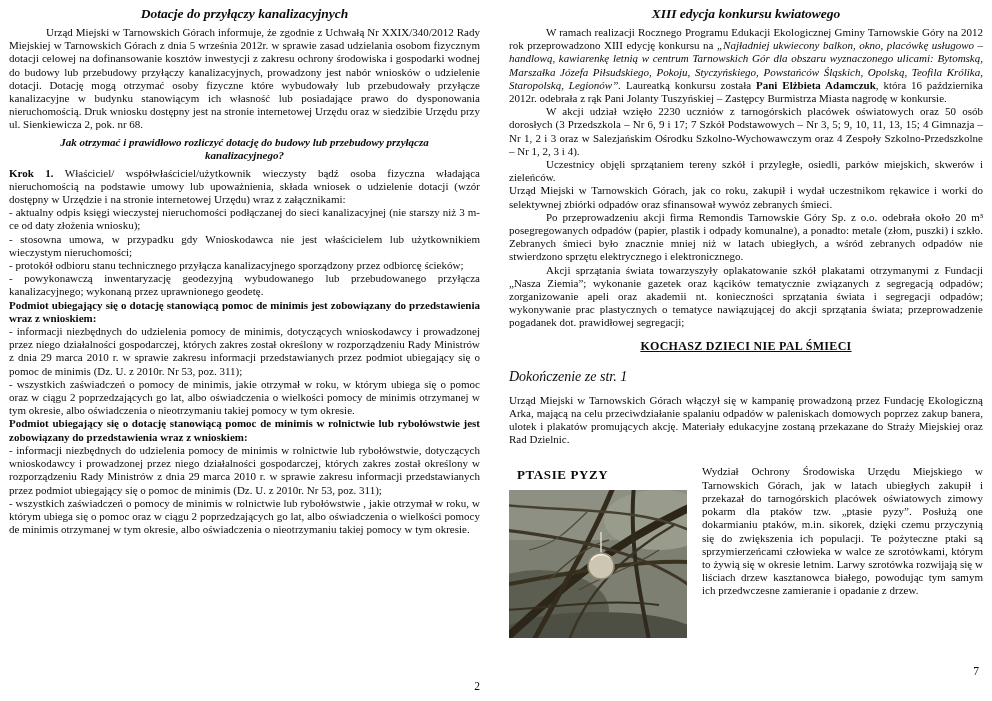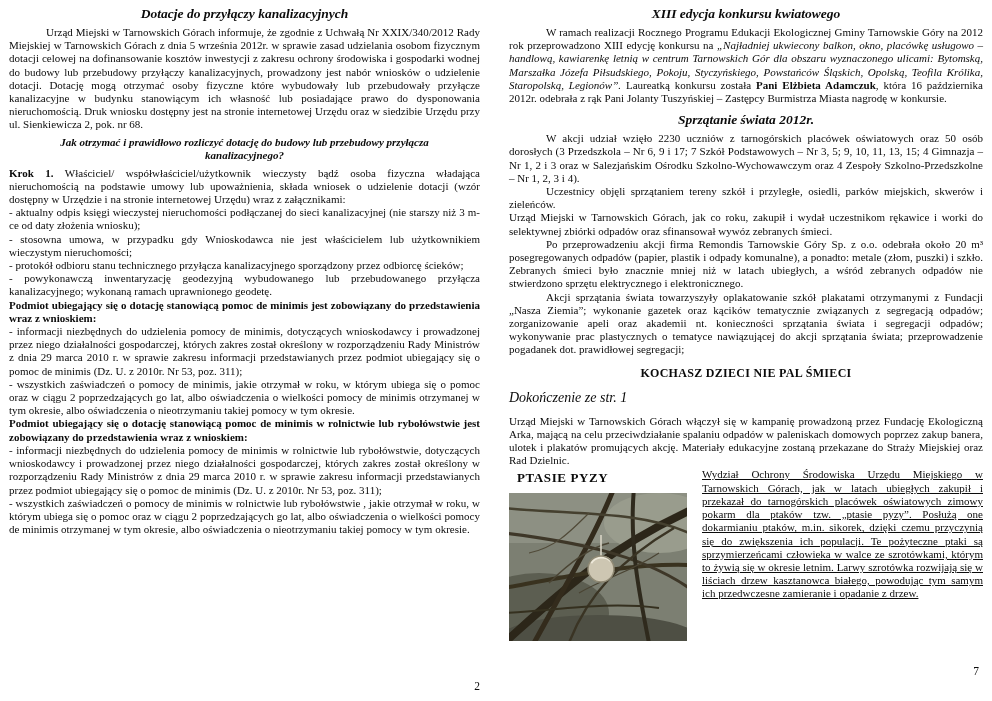--- a/index.html
+++ b/index.html
@@ -4,62 +4,61 @@
 <style>
   html,body{margin:0;padding:0;}
   body{width:992px;height:701px;background:#ffffff;overflow:hidden;}
   .spread{display:flex;width:992px;height:576px;font-family:"Liberation Serif","DejaVu Serif",serif;color:#0b0b0b;background:#ffffff;}
   .page{position:relative;width:496px;height:701px;overflow:hidden;box-sizing:border-box;}
   .page-left{padding:6px 16px 0 9px;}
   .page-right{padding:6px 9px 0 13px;}
   .article-title{font-size:13.5px;font-weight:bold;font-style:italic;text-align:center;margin:0 0 4px 0;}
   .mt{margin-top:7px;}
   .article-subtitle{font-size:11px;font-weight:bold;font-style:italic;text-align:center;margin:4px 28px 4px 28px;line-height:13.5px;}
-  .caps-title{font-size:12px;font-weight:bold;text-align:center;margin:9px 0 10px 0;letter-spacing:0.3px;}
+  .caps-title{font-size:12px;font-weight:bold;text-align:center;margin:9px 0 16px 0;letter-spacing:0.3px;text-decoration:underline;}
   p.body{font-size:11px;line-height:13.2px;text-align:justify;margin:0;}
   p.indent{text-indent:37px;}
   p.bold{font-weight:bold;}
   .continuation{font-size:14px;font-style:italic;line-height:13px;margin:1px 0 11px 0;}
   .page-number{position:absolute;font-size:11.5px;}
   .pn-left{right:16px;bottom:9px;}
   .pn-right{right:13px;bottom:24px;}
-  .ptasie{margin-top:1px;text-decoration:underline;}
+  .ptasie{margin-top:19px;}
   .ptasie:after{content:"";display:block;clear:both;}
   .ptasie-left{float:left;width:184px;margin:0 9px 0 0;}
   .ptasie-title{font-size:13px;font-weight:bold;letter-spacing:0.6px;margin:2px 0 7px 8px;}
   .ptasie-photo{display:block;width:178px;height:148px;}
 </style>
 </head>
 <body>
 
 <div class="spread">
 
   <div class="page page-left">
     <h1 class="article-title">Dotacje do przyłączy kanalizacyjnych</h1>
     <p class="body indent">Urząd Miejski w Tarnowskich Górach informuje, że zgodnie z Uchwałą Nr XXIX/340/2012 Rady Miejskiej w Tarnowskich Górach z dnia 5 września 2012r. w sprawie zasad udzielania osobom fizycznym dotacji celowej na dofinansowanie kosztów inwestycji z zakresu ochrony środowiska i gospodarki wodnej do budowy lub przebudowy przyłączy kanalizacyjnych, prowadzony jest nabór wniosków o udzielenie dotacji. Dotację mogą otrzymać osoby fizyczne które wybudowały lub przebudowały przyłącze kanalizacyjne w budynku stanowiącym ich własność lub posiadające prawo do dysponowania nieruchomością. Druk wniosku dostępny jest na stronie internetowej Urzędu oraz w siedzibie Urzędu przy ul. Sienkiewicza 2, pok. nr 68.</p>
     <h2 class="article-subtitle">Jak otrzymać i prawidłowo rozliczyć dotację do budowy lub przebudowy przyłącza kanalizacyjnego?</h2>
     <p class="body"><b>Krok 1.</b><span> Właściciel/ współwłaściciel/użytkownik wieczysty bądź osoba fizyczna władająca nieruchomością na podstawie umowy lub upoważnienia, składa wniosek o udzielenie dotacji (wzór dostępny w Urzędzie i na stronie internetowej Urzędu) wraz z załącznikami:</span></p>
     <p class="body">- aktualny odpis księgi wieczystej nieruchomości podłączanej do sieci kanalizacyjnej (nie starszy niż 3 m-ce od daty złożenia wniosku);</p>
     <p class="body">- stosowna umowa, w przypadku gdy Wnioskodawca nie jest właścicielem lub użytkownikiem wieczystym nieruchomości;</p>
     <p class="body">- protokół odbioru stanu technicznego przyłącza kanalizacyjnego sporządzony przez odbiorcę ścieków;</p>
-    <p class="body">- powykonawczą inwentaryzację geodezyjną wybudowanego lub przebudowanego przyłącza kanalizacyjnego; wykonaną ramach uprawnionego geodetę.</p>
+    <p class="body">- powykonawczą inwentaryzację geodezyjną wybudowanego lub przebudowanego przyłącza kanalizacyjnego; wykonaną przez uprawnionego geodetę.</p>
     <p class="body bold">Podmiot ubiegający się o dotację stanowiącą pomoc de minimis jest zobowiązany do przedstawienia wraz z wnioskiem:</p>
     <p class="body">- informacji niezbędnych do udzielenia pomocy de minimis, dotyczących wnioskodawcy i prowadzonej przez niego działalności gospodarczej, których zakres został określony w rozporządzeniu Rady Ministrów z dnia 29 marca 2010 r. w sprawie zakresu informacji przedstawianych przez podmiot ubiegający się o pomoc de minimis (Dz. U. z 2010r. Nr 53, poz. 311);</p>
     <p class="body">- wszystkich zaświadczeń o pomocy de minimis, jakie otrzymał w roku, w którym ubiega się o pomoc oraz w ciągu 2 poprzedzających go lat, albo oświadczenia o wielkości pomocy de minimis otrzymanej w tym okresie, albo oświadczenia o nieotrzymaniu takiej pomocy w tym okresie.</p>
     <p class="body bold">Podmiot ubiegający się o dotację stanowiącą pomoc de minimis w rolnictwie lub rybołówstwie jest zobowiązany do przedstawienia wraz z wnioskiem:</p>
     <p class="body">- informacji niezbędnych do udzielenia pomocy de minimis w rolnictwie lub rybołówstwie, dotyczących wnioskodawcy i prowadzonej przez niego działalności gospodarczej, których zakres został określony w rozporządzeniu Rady Ministrów z dnia 29 marca 2010 r. w sprawie zakresu informacji przedstawianych przez podmiot ubiegający się o pomoc de minimis (Dz. U. z 2010r. Nr 53, poz. 311);</p>
     <p class="body">- wszystkich zaświadczeń o pomocy de minimis w rolnictwie lub rybołówstwie , jakie otrzymał w roku, w którym ubiega się o pomoc oraz w ciągu 2 poprzedzających go lat, albo oświadczenia o wielkości pomocy de minimis otrzymanej w tym okresie, albo oświadczenia o nieotrzymaniu takiej pomocy w tym okresie.</p>
     <div class="page-number pn-left">2</div>
   </div>
 
   <div class="page page-right">
     <h1 class="article-title">XIII edycja konkursu kwiatowego</h1>
     <p class="body indent"><span>W ramach realizacji Rocznego Programu Edukacji Ekologicznej Gminy Tarnowskie Góry na 2012 rok przeprowadzono XIII edycję konkursu na </span><i>„Najładniej ukwiecony balkon, okno, placówkę usługowo – handlową, kawiarenkę letnią w centrum Tarnowskich Gór dla obszaru wyznaczonego ulicami: Bytomską, Marszałka Józefa Piłsudskiego, Pokoju, Styczyńskiego, Powstańców Śląskich, Opolską, Teofila Królika, Staropolską, Legionów”.</i><span> Laureatką konkursu została </span><b>Pani Elżbieta Adamczuk</b><span>, która 16 października 2012r. odebrała z rąk Pani Jolanty Tuszyńskiej – Zastępcy Burmistrza Miasta nagrodę w konkursie.</span></p>
 
-    <h1 class="article-title mt">Sprzątanie świata 2012r.</h1>
     <p class="body indent">W akcji udział wzięło 2230 uczniów z tarnogórskich placówek oświatowych oraz 50 osób dorosłych (3 Przedszkola – Nr 6, 9 i 17; 7 Szkół Podstawowych – Nr 3, 5; 9, 10, 11, 13, 15; 4 Gimnazja – Nr 1, 2 i 3 oraz w Salezjańskim Ośrodku Szkolno-Wychowawczym oraz 4 Zespoły Szkolno-Przedszkolne – Nr 1, 2, 3 i 4).</p>
     <p class="body indent">Uczestnicy objęli sprzątaniem tereny szkół i przyległe, osiedli, parków miejskich, skwerów i zieleńców.</p>
     <p class="body">Urząd Miejski w Tarnowskich Górach, jak co roku, zakupił i wydał uczestnikom rękawice i worki do selektywnej zbiórki odpadów oraz sfinansował wywóz zebranych śmieci.</p>
     <p class="body indent">Po przeprowadzeniu akcji firma Remondis Tarnowskie Góry Sp. z o.o. odebrała około 20 m³ posegregowanych odpadów (papier, plastik i odpady komunalne), a ponadto: metale (złom, puszki) i szkło. Zebranych śmieci było znacznie mniej niż w latach ubiegłych, a wśród zebranych odpadów nie stwierdzono sprzętu elektrycznego i elektronicznego.</p>
     <p class="body indent">Akcji sprzątania świata towarzyszyły oplakatowanie szkół plakatami otrzymanymi z Fundacji „Nasza Ziemia”; wykonanie gazetek oraz kącików tematycznie związanych z segregacją odpadów; zorganizowanie apeli oraz akademii nt. konieczności sprzątania świata i segregacji odpadów; wykonywanie prac plastycznych o tematyce nawiązującej do akcji sprzątania świata; przeprowadzenie pogadanek dot. prawidłowej segregacji;</p>
 
     <h2 class="caps-title">KOCHASZ DZIECI NIE PAL ŚMIECI</h2>
     <p class="continuation">Dokończenie ze str. 1</p>
     <p class="body">Urząd Miejski w Tarnowskich Górach włączył się w kampanię prowadzoną przez Fundację Ekologiczną Arka, mającą na celu przeciwdziałanie spalaniu odpadów w paleniskach domowych poprzez zakup banera, ulotek i plakatów promujących akcję. Materiały edukacyjne zostaną przekazane do Straży Miejskiej oraz Rad Dzielnic.</p>
 

